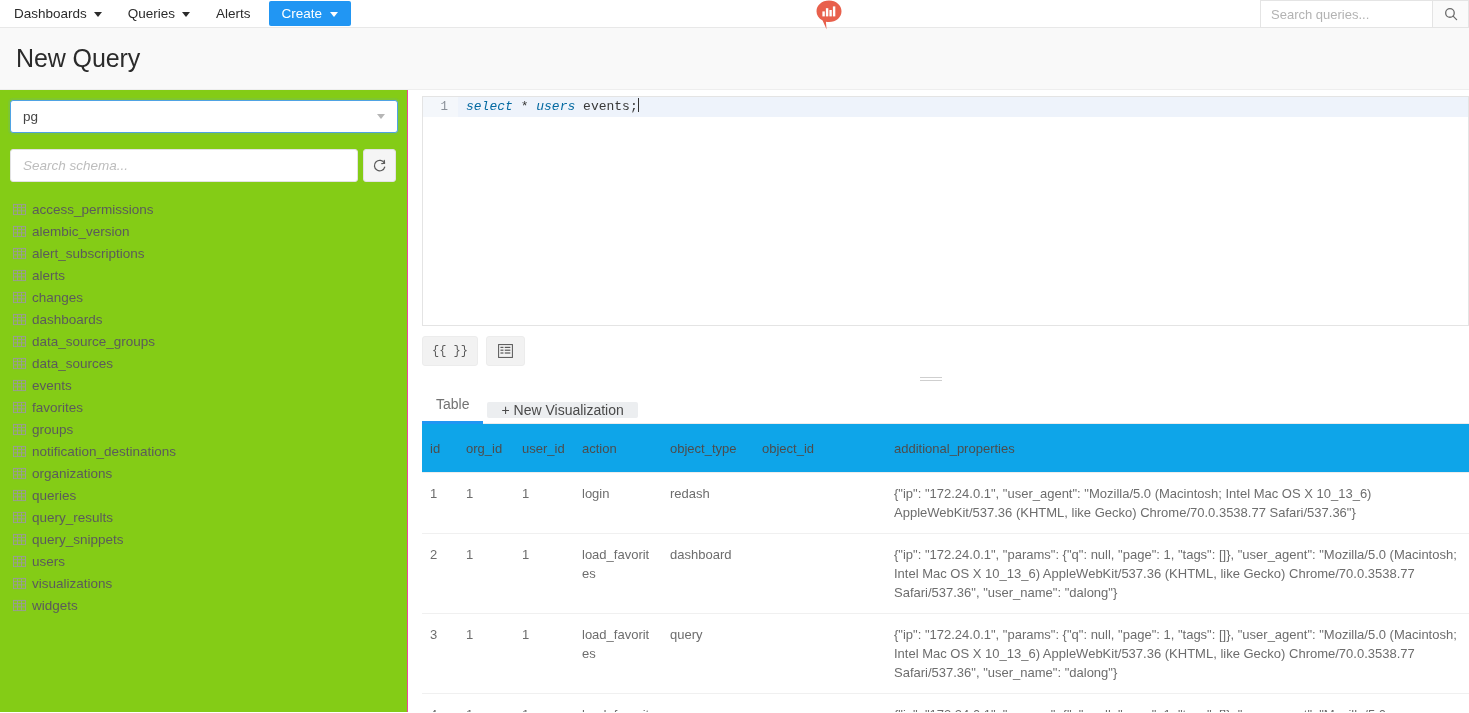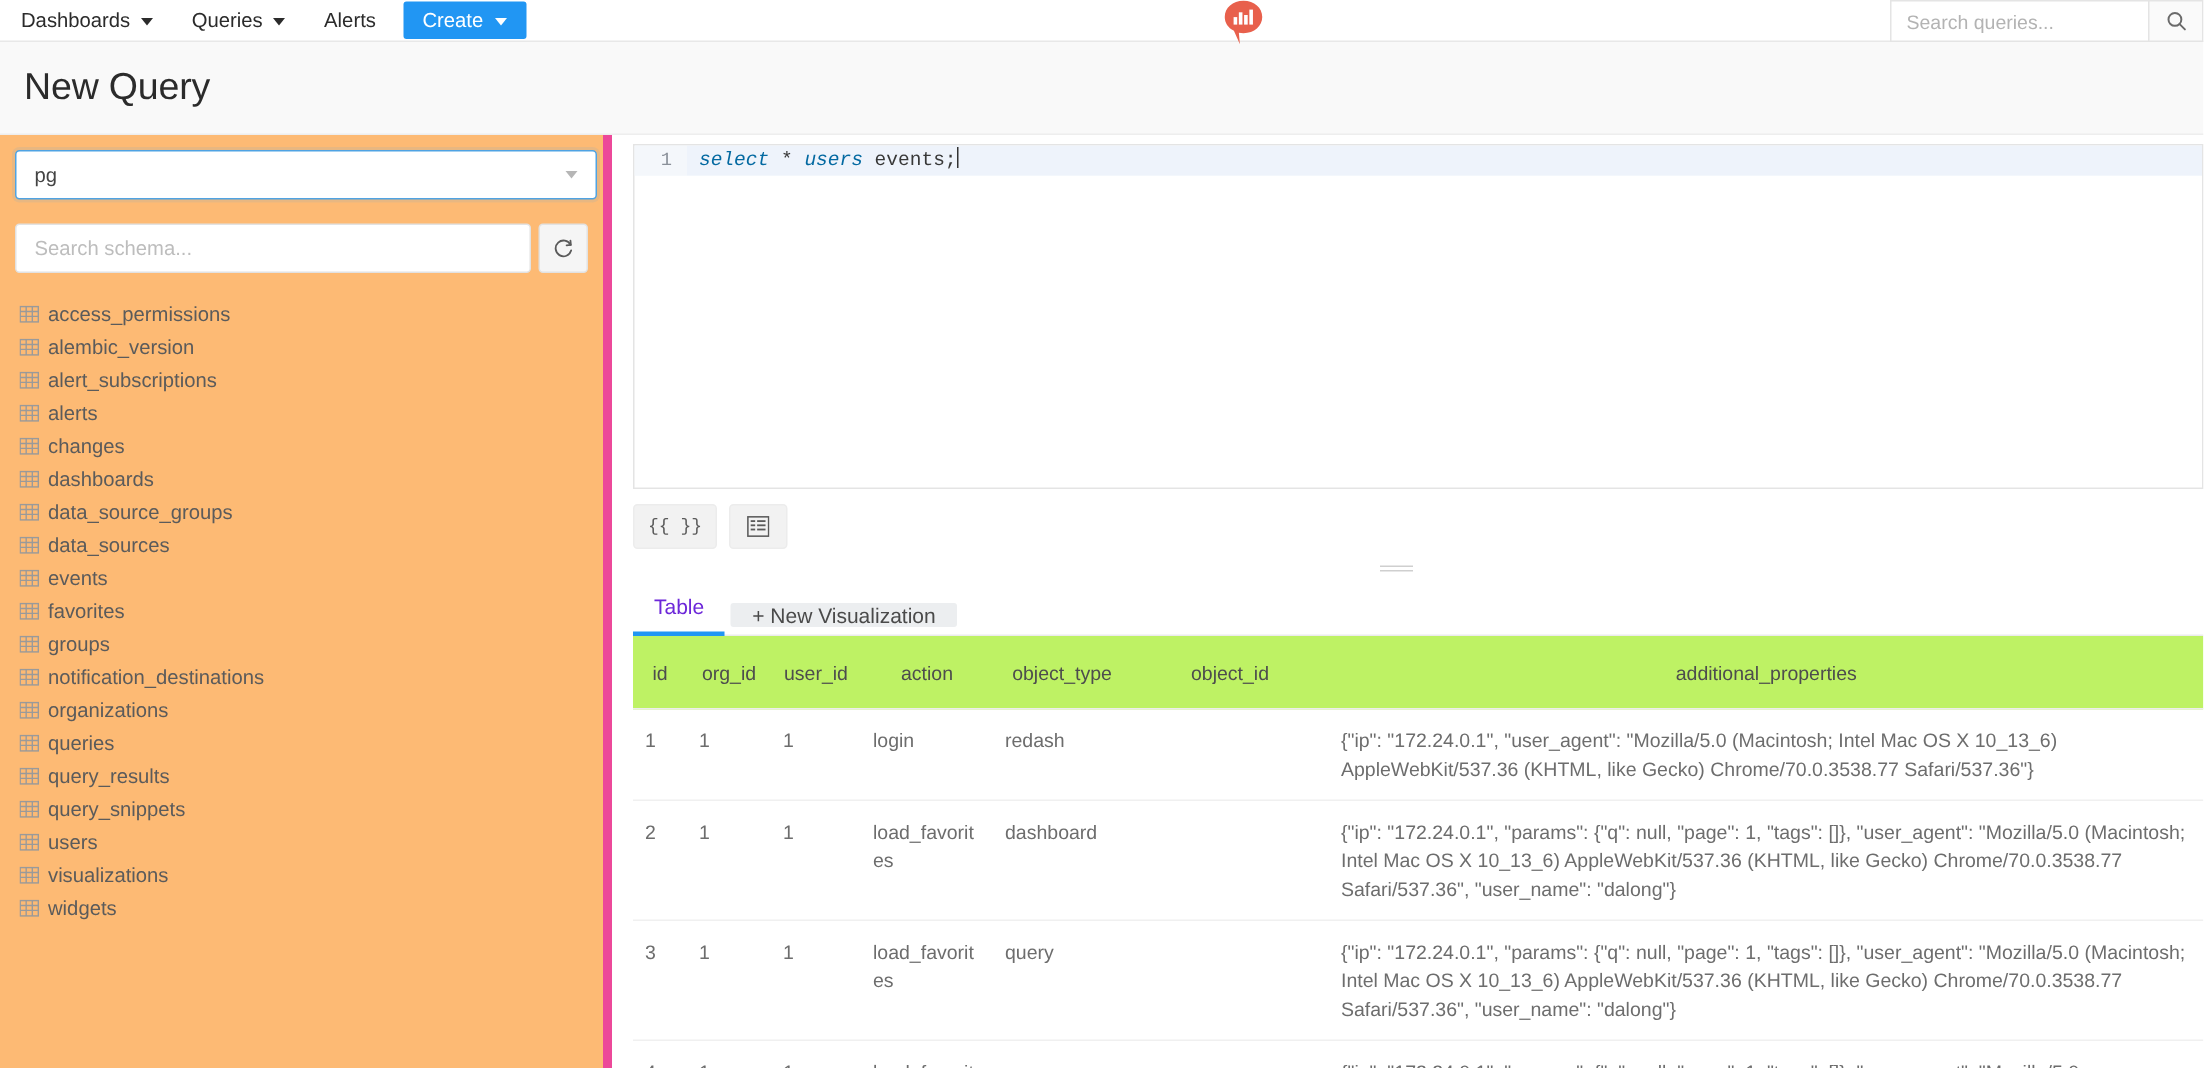--- a/index.html
+++ b/index.html
@@ -91,22 +91,22 @@
     font-size: 25px; font-weight: 400; color: #2b2b2b;
     letter-spacing: -0.1px;
   }
 
   
   #body { display: flex; height: 622px; }
 
   
   #sidebar {
     width: 408px; flex: 0 0 408px;
-    background: #fdba74;
-    border-right: 6px solid #ec4899;
+    background: #84cc16;
+    border-right: 1px solid #ec4899;
     padding: 10px 10px 0 10px;
     overflow: hidden;
     position: relative;
   }
   #ds-select {
     height: 33px; width: 388px;
     border: 1px solid #4fa3e3;
     border-radius: 3px;
     display: flex; align-items: center;
     padding: 0 12px;
@@ -124,21 +124,21 @@
   }
   #schema-search-row {
     display: flex; margin-top: 16px; gap: 5px;
   }
   #schema-search {
     width: 348px; height: 33px;
     border: 1px solid #e2e2e2; border-radius: 3px;
     padding: 0 12px;
     font-size: 13.5px; color: #444;
     font-family: "Liberation Sans", sans-serif;
-    outline: none; background: #fff;
+    outline: none; background: #fff; font-style: italic;
   }
   #schema-search::placeholder { color: #bdbdbd; }
   #schema-refresh {
     width: 33px; height: 33px;
     background: #f5f5f5;
     border: 1px solid #e2e2e2; border-radius: 3px;
     display: flex; align-items: center; justify-content: center;
     cursor: pointer;
   }
   #schema-list { margin-top: 16px; }
@@ -228,41 +228,41 @@
     padding-bottom: 0;
   }
   .tab {
     font-size: 14px; color: #333;
     padding: 0 14px; height: 38px;
     display: flex; align-items: center;
     cursor: pointer;
     border-bottom: 3px solid transparent;
     position: relative; top: 1px;
   }
-  .tab.active { border-bottom-color: #2196f3; color: #6d28d9; align-items: center; }
+  .tab.active { border-bottom-color: #2196f3; color: #737373; align-items: center; }
   .tab.ghost {
     background: #eceef0; color: #4a4a4a;
     border-radius: 2px; height: 16px;
     margin-bottom: 5px;
     border-bottom: none; top: 0;
   }
 
   
   #results {
     margin-left: 14px; flex: 1;
     overflow: hidden; position: relative;
   }
   table { border-collapse: collapse; width: 100%; table-layout: fixed; }
   thead th {
     font-size: 13px; font-weight: 400; color: #4d4d4d;
-    text-align: center;
+    text-align: left;
     padding: 17px 8px 16px 8px;
     border-bottom: 1px solid #ededed;
     white-space: nowrap;
-    background: #bef264;
+    background: #0ea5e9;
   }
   tbody td {
     font-size: 13px; color: #6d6d6d;
     padding: 11px 8px;
     border-bottom: 1px solid #f0f0f0;
     vertical-align: top;
     line-height: 19px;
     word-break: break-word;
   }
   .c-id       { width: 36px; }

